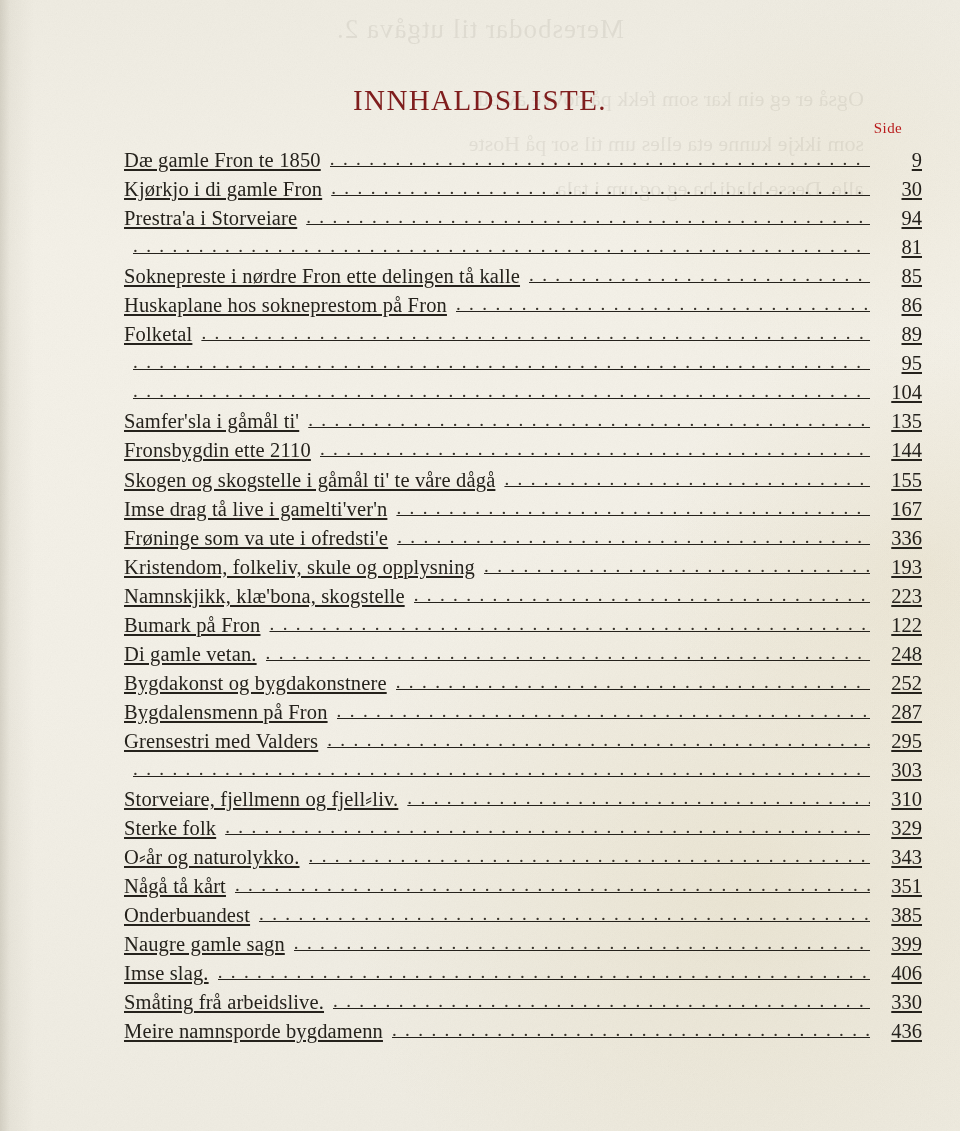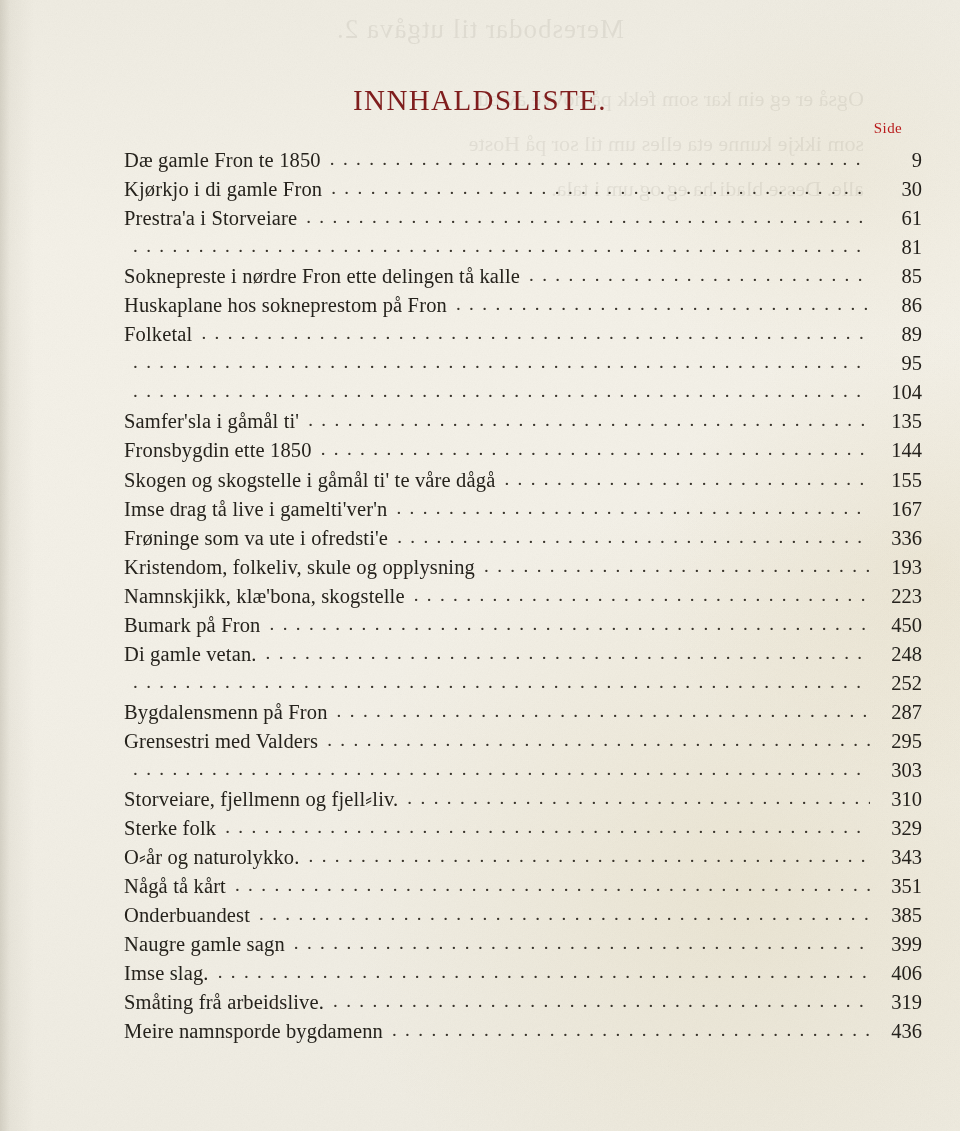--- a/index.html
+++ b/index.html
@@ -98,20 +98,21 @@
   }
 
   .toc-row {
     display: flex;
     align-items: flex-start;
     height: 29.05px;
     font-size: 20.5px;
     line-height: 29.05px;
     color: #25221c;
     white-space: nowrap;
+    text-decoration: underline;
   }
   .toc-label {
     letter-spacing: 0.15px;
   }
   .toc-dots {
     flex: 1 1 auto;
     overflow: hidden;
     margin: 0 6px 0 9px;
     position: relative;
     top: -2px;
@@ -164,21 +165,21 @@
         <span class="toc-page">9</span>
       </div>
       <div class="toc-row">
         <span class="toc-label">Kjørkjo i di gamle Fron</span>
         <span class="toc-dots">................................................................................</span>
         <span class="toc-page">30</span>
       </div>
       <div class="toc-row">
         <span class="toc-label">Prestra'a i Storveiare</span>
         <span class="toc-dots">................................................................................</span>
-        <span class="toc-page">61</span>
+        <span class="toc-page">94</span>
       </div>
       <div class="toc-row">
         <span class="toc-dots">................................................................................</span>
         <span class="toc-page">81</span>
       </div>
       <div class="toc-row">
         <span class="toc-label">Soknepreste i nørdre Fron ette delingen tå kalle</span>
         <span class="toc-dots">................................................................................</span>
         <span class="toc-page">85</span>
       </div>
@@ -199,21 +200,21 @@
       <div class="toc-row">
         <span class="toc-dots">................................................................................</span>
         <span class="toc-page">104</span>
       </div>
       <div class="toc-row">
         <span class="toc-label">Samfer'sla i gåmål ti'</span>
         <span class="toc-dots">................................................................................</span>
         <span class="toc-page">135</span>
       </div>
       <div class="toc-row">
-        <span class="toc-label">Fronsbygdin ette 1850</span>
+        <span class="toc-label">Fronsbygdin ette 2110</span>
         <span class="toc-dots">................................................................................</span>
         <span class="toc-page">144</span>
       </div>
       <div class="toc-row">
         <span class="toc-label">Skogen og skogstelle i gåmål ti' te våre dågå</span>
         <span class="toc-dots">................................................................................</span>
         <span class="toc-page">155</span>
       </div>
       <div class="toc-row">
         <span class="toc-label">Imse drag tå live i gamelti'ver'n</span>
@@ -231,28 +232,29 @@
         <span class="toc-page">193</span>
       </div>
       <div class="toc-row">
         <span class="toc-label">Namnskjikk, klæ'bona, skogstelle</span>
         <span class="toc-dots">................................................................................</span>
         <span class="toc-page">223</span>
       </div>
       <div class="toc-row">
         <span class="toc-label">Bumark på Fron</span>
         <span class="toc-dots">................................................................................</span>
-        <span class="toc-page">450</span>
+        <span class="toc-page">122</span>
       </div>
       <div class="toc-row">
         <span class="toc-label">Di gamle vetan.</span>
         <span class="toc-dots">................................................................................</span>
         <span class="toc-page">248</span>
       </div>
       <div class="toc-row">
+        <span class="toc-label">Bygdakonst og bygdakonstnere</span>
         <span class="toc-dots">................................................................................</span>
         <span class="toc-page">252</span>
       </div>
       <div class="toc-row">
         <span class="toc-label">Bygdalensmenn på Fron</span>
         <span class="toc-dots">................................................................................</span>
         <span class="toc-page">287</span>
       </div>
       <div class="toc-row">
         <span class="toc-label">Grensestri med Valders</span>
@@ -294,21 +296,21 @@
         <span class="toc-page">399</span>
       </div>
       <div class="toc-row">
         <span class="toc-label">Imse slag.</span>
         <span class="toc-dots">................................................................................</span>
         <span class="toc-page">406</span>
       </div>
       <div class="toc-row">
         <span class="toc-label">Småting frå arbeidslive.</span>
         <span class="toc-dots">................................................................................</span>
-        <span class="toc-page">319</span>
+        <span class="toc-page">330</span>
       </div>
       <div class="toc-row">
         <span class="toc-label">Meire namnsporde bygdamenn</span>
         <span class="toc-dots">................................................................................</span>
         <span class="toc-page">436</span>
       </div>
     </div>
 
 </div>
 

